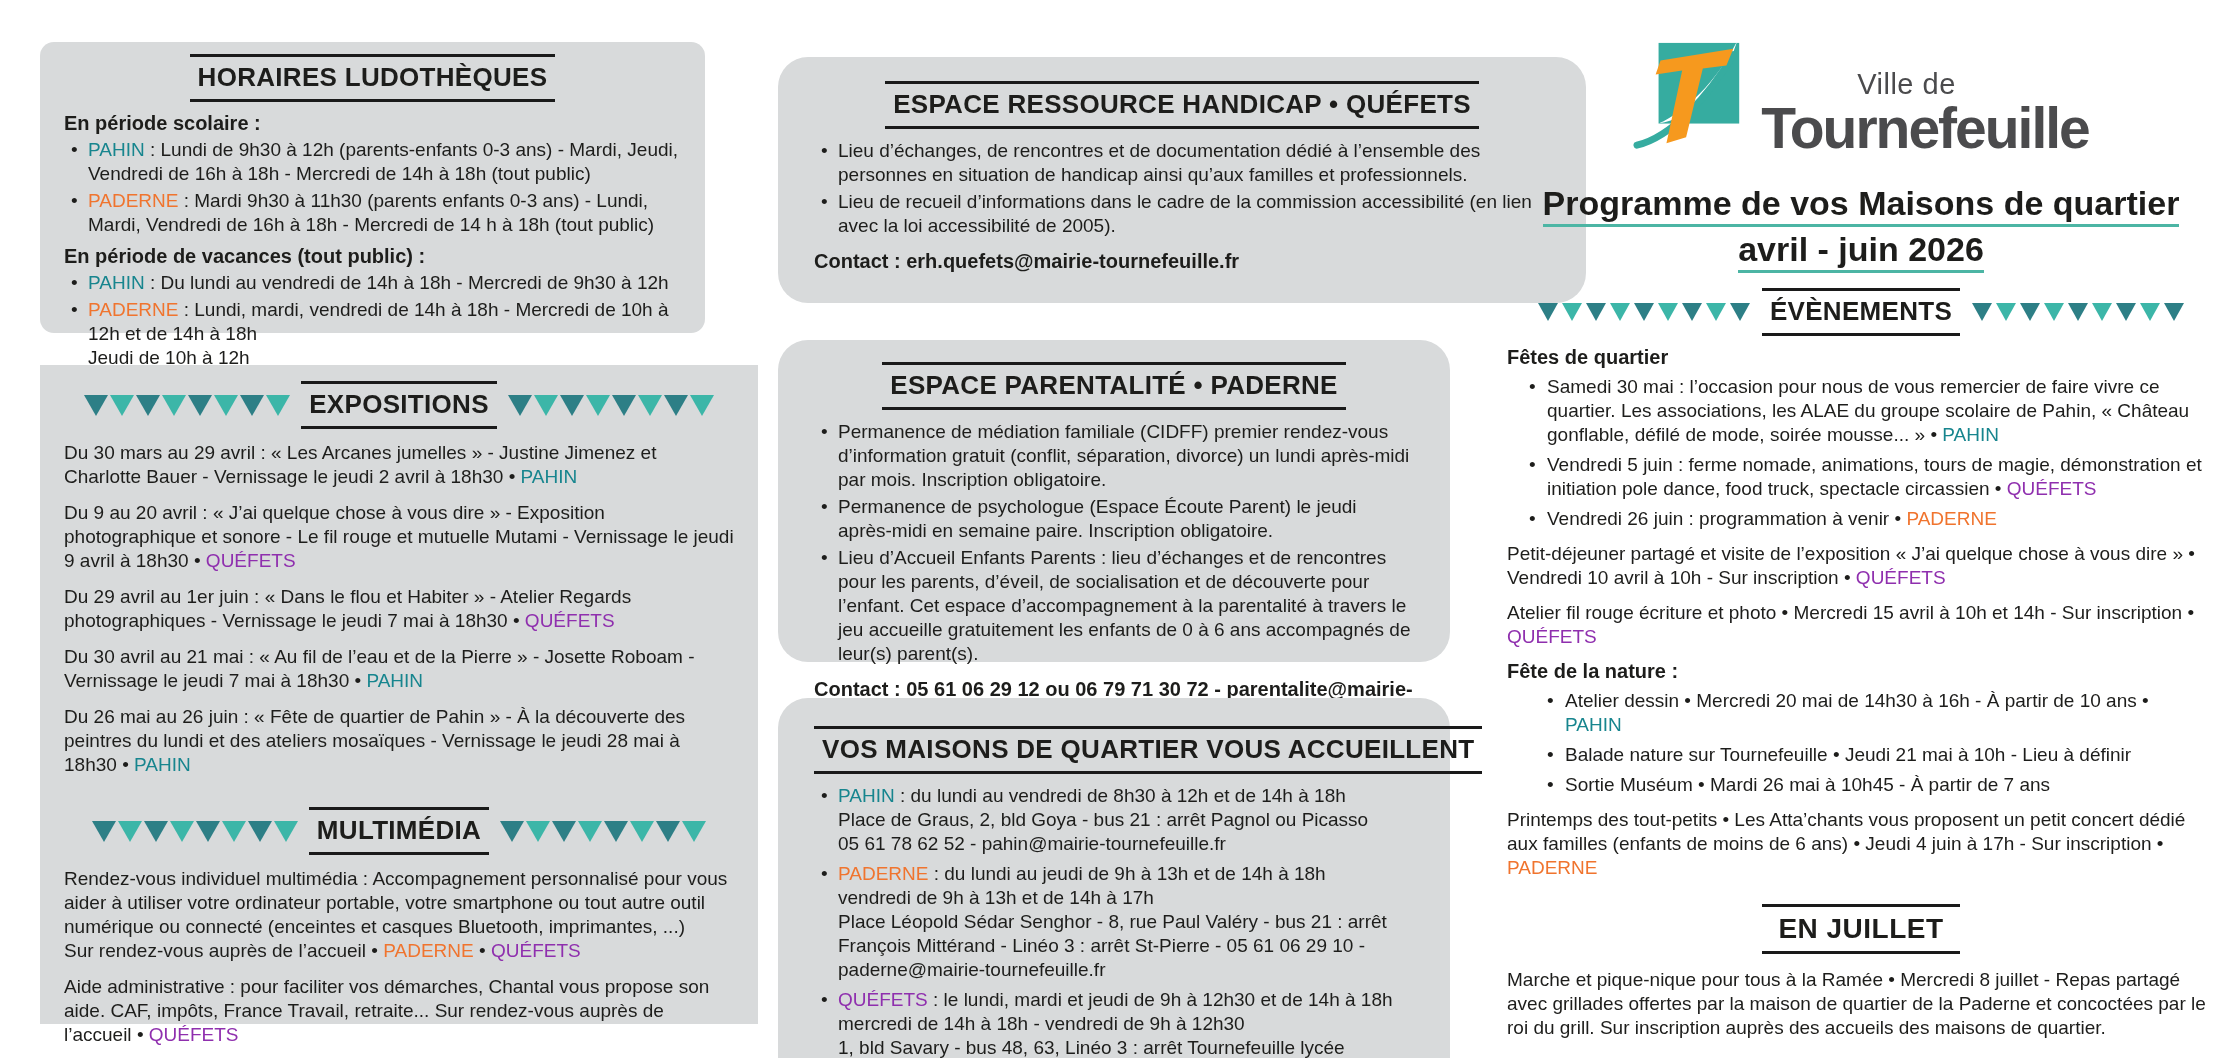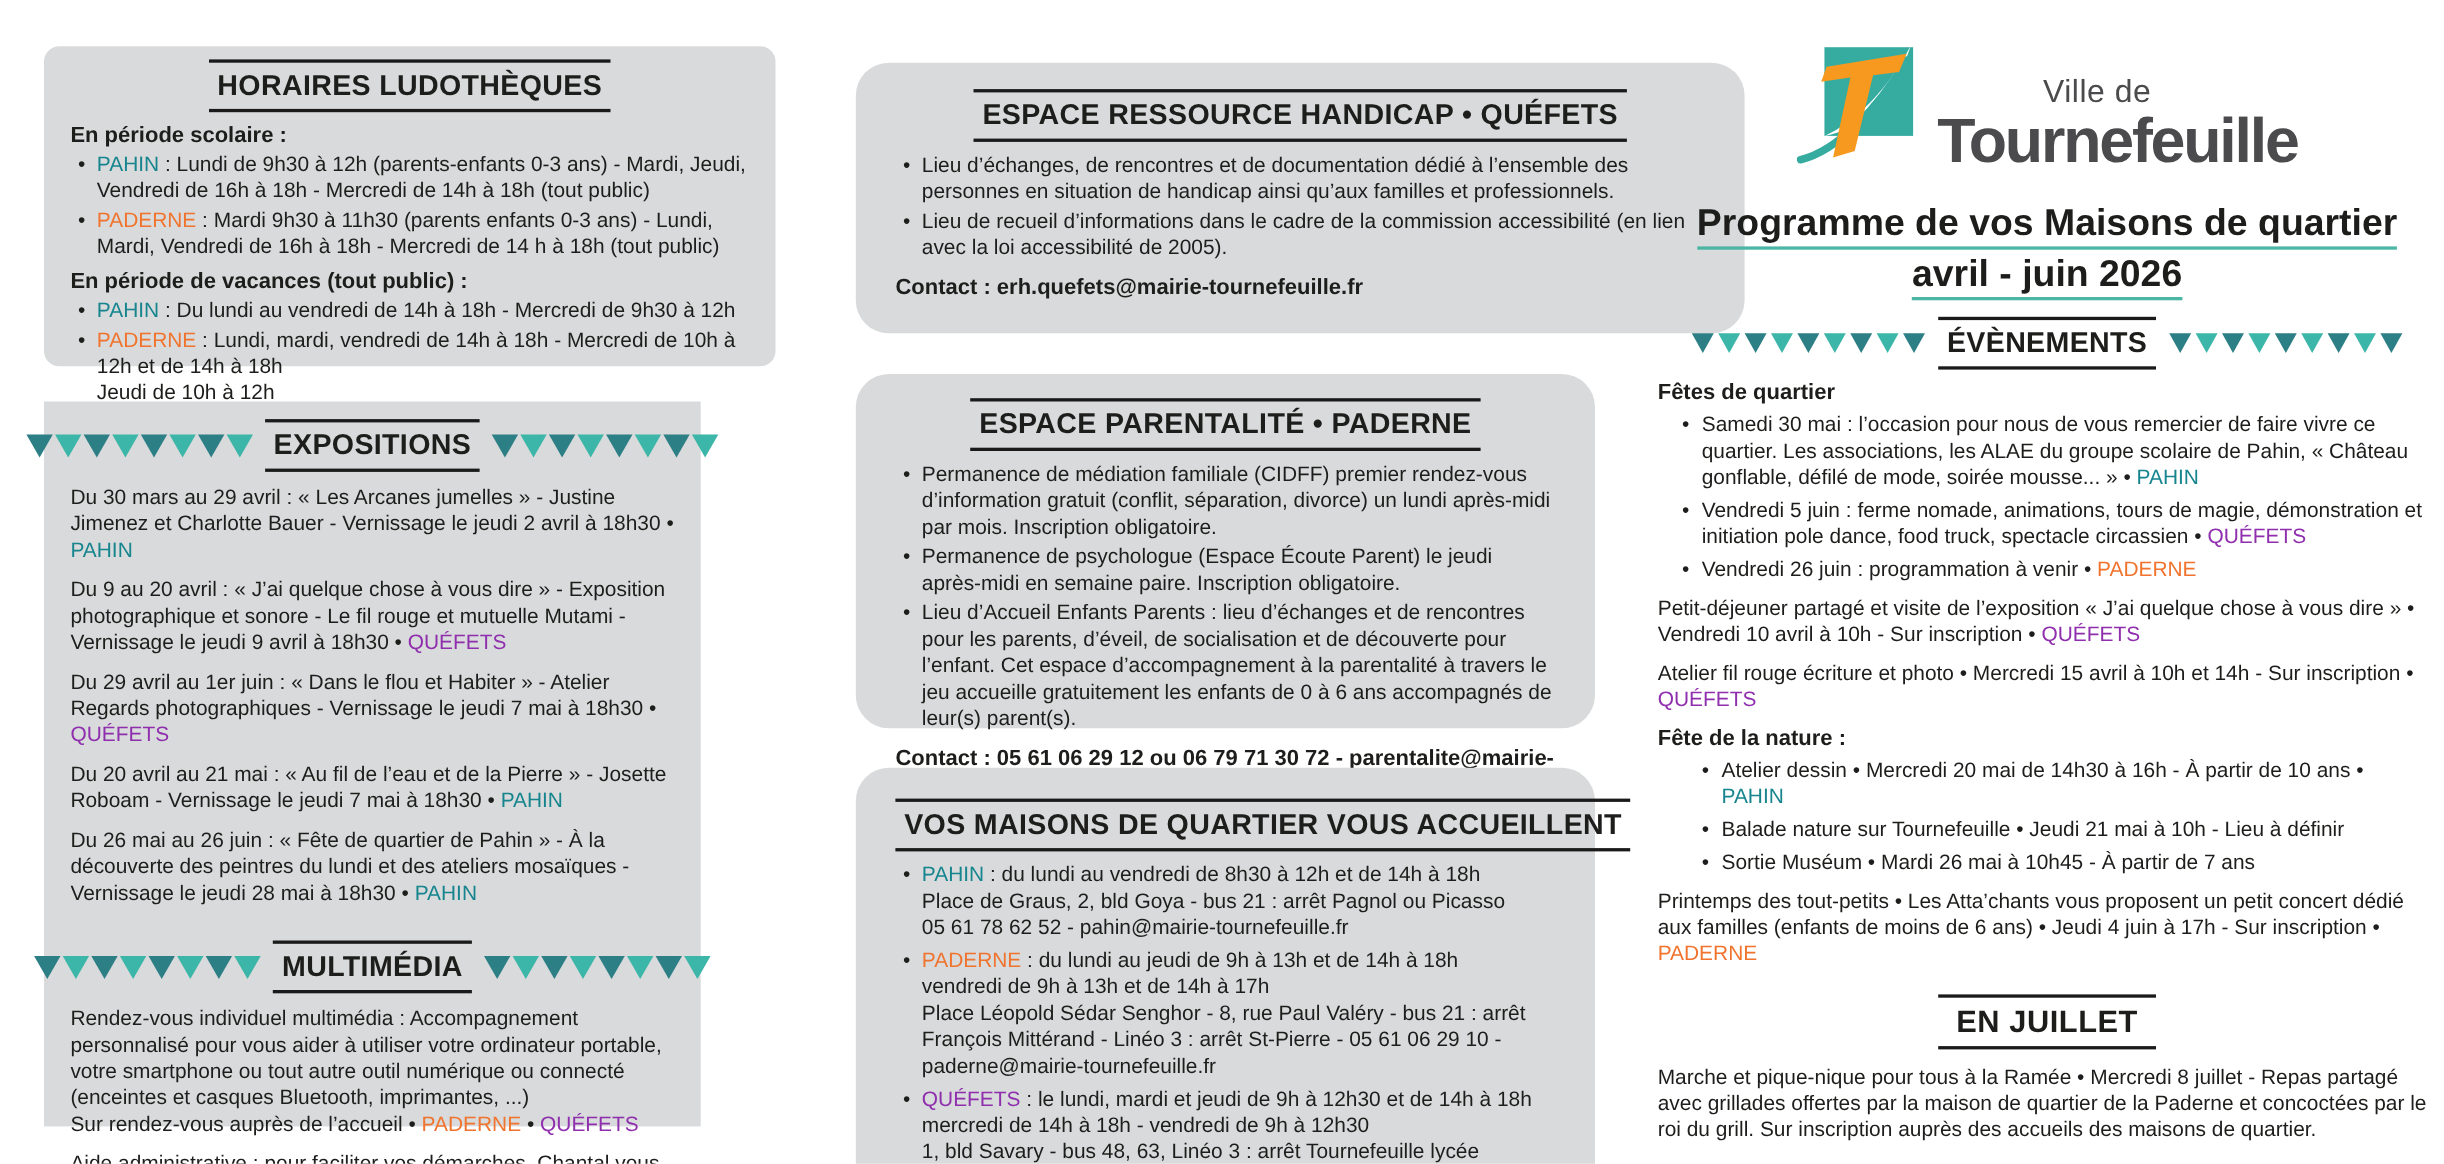--- a/index.html
+++ b/index.html
@@ -4,21 +4,21 @@
 <style>
   html,body{margin:0;padding:0;}
   body{
     width:2222px;height:1058px;background:#ffffff;
     font-family:"Liberation Sans",sans-serif;color:#1d1d1b;
     position:relative;overflow:hidden;
   }
   .page{position:absolute;inset:0;}
   .gray-box{position:absolute;background:var(--box_bg);box-sizing:border-box;}
   #box-horaires{left:40px;top:42px;width:665px;height:291px;border-radius:14px;padding:12px 24px;}
-  #box-left2{left:40px;top:365px;width:597px;height:659px;padding:14px 24px;}
+  #box-left2{left:40px;top:365px;width:718px;height:659px;padding:14px 24px;}
   #box-handicap{left:778px;top:57px;width:808px;height:246px;border-radius:30px;padding:24px 36px;}
   #box-parentalite{left:778px;top:340px;width:672px;height:322px;border-radius:30px;padding:22px 36px;}
   #box-maisons{left:778px;top:698px;width:672px;height:415px;border-radius:30px;padding:28px 36px;}
   .right-col{position:absolute;left:1507px;top:36px;width:708px;}
 
   .box-header{text-align:center;margin:0 0 10px;}
   .box-title{
     display:inline-block;white-space:nowrap;
     border-top:3px solid #1a1a1a;border-bottom:3px solid #1a1a1a;
     padding:5px 8px 6px;font-weight:bold;font-size:26px;letter-spacing:.3px;
@@ -97,21 +97,21 @@
           <span class="tri"></span>
           <span class="tri"></span>
           <span class="tri"></span>
           <span class="tri"></span>
           <span class="tri"></span>
         </div>
     </div>
     <div class="entry"><span class="b">Du 30 mars au 29 avril :</span><span> « Les Arcanes jumelles » - Justine Jimenez et Charlotte Bauer - Vernissage le jeudi 2 avril à 18h30 </span><span class="b">• </span><span class="b" style="color: var(--pahin);">PAHIN</span></div>
     <div class="entry"><span class="b">Du 9 au 20 avril :</span><span> « J’ai quelque chose à vous dire » - Exposition photographique et sonore - Le fil rouge et mutuelle Mutami - Vernissage le jeudi 9 avril à 18h30 </span><span class="b">• </span><span class="b" style="color: var(--quefets);">QUÉFETS</span></div>
     <div class="entry"><span class="b">Du 29 avril au 1er juin :</span><span> « Dans le flou et Habiter » - Atelier Regards photographiques - Vernissage le jeudi 7 mai à 18h30 </span><span class="b">• </span><span class="b" style="color: var(--quefets);">QUÉFETS</span></div>
-    <div class="entry"><span class="b">Du 20 avril au 21 mai :</span><span> « Au fil de l’eau et de la Pierre » - Josette Roboam - Vernissage le jeudi 7 mai à 18h30 </span><span class="b">• </span><span class="b" style="color: var(--pahin);">PAHIN</span></div>
+    <div class="entry"><span class="b">Du 30 avril au 21 mai :</span><span> « Au fil de l’eau et de la Pierre » - Josette Roboam - Vernissage le jeudi 7 mai à 18h30 </span><span class="b">• </span><span class="b" style="color: var(--pahin);">PAHIN</span></div>
     <div class="entry"><span class="b">Du 26 mai au 26 juin :</span><span> « Fête de quartier de Pahin » - À la découverte des peintres du lundi et des ateliers mosaïques - Vernissage le jeudi 28 mai à 18h30 </span><span class="b">• </span><span class="b" style="color: var(--pahin);">PAHIN</span></div>
 
     <div class="tri-header mm">
       <div class="tri-row">
           <span class="tri"></span>
           <span class="tri"></span>
           <span class="tri"></span>
           <span class="tri"></span>
           <span class="tri"></span>
           <span class="tri"></span>

